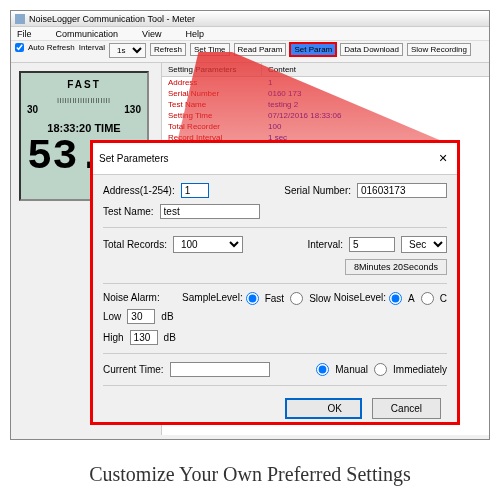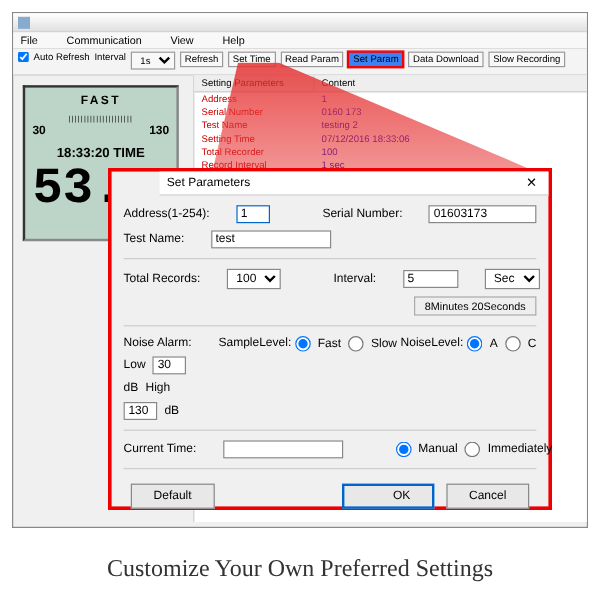--- a/index.html
+++ b/index.html
@@ -26,43 +26,44 @@
 .params { flex: 1; background: #fff; border-left: 1px solid #ccc; font-size: 8px; }
 .params .hdr { display: flex; background: #eee; border-bottom: 1px solid #ccc; }
 .params .hdr div { padding: 2px 6px; }
 .params .hdr div:first-child { width: 100px; border-right: 1px solid #ccc; }
 .params .row { display: flex; }
 .params .row div { padding: 1px 6px; }
 .params .row div:first-child { width: 100px; color: #c00; }
 .params .row div:last-child { color: #00c; }
 .beam { position: absolute; top: 52px; left: 176px; width: 280px; height: 95px; background: linear-gradient(rgba(230,50,50,.85),rgba(230,50,50,.5)); clip-path: polygon(8% 0, 20% 0, 100% 100%, 0 100%); z-index: 1; }
 .dialog { position: absolute; top: 140px; left: 90px; width: 370px; height: 285px; background: #f0f0f0; border: 3px solid #e00; z-index: 2; font-size: 10px; }
-.dlg-title { background: #fff; height: 20px; display: flex; align-items: center; justify-content: space-between; padding: 0 6px; border-bottom: 1px solid #ccc; margin-left: 40px; }
+.dlg-title { background: #fff; height: 32px; display: flex; align-items: center; justify-content: space-between; padding: 0 6px; border-bottom: 1px solid #ccc; }
 .dlg-close { width: 16px; height: 16px; display: flex; align-items: center; justify-content: center; font-size: 11px; }
 .dlg-body { padding: 8px 10px; display: flex; flex-direction: column; gap: 6px; }
-.dlg-row { display: flex; align-items: center; gap: 22px; }
+.dlg-row { display: flex; align-items: center; gap: 6px; }
 .dlg-row label { white-space: nowrap; }
 .dlg-row input[type=text], .dlg-row select { font-size: 10px; padding: 1px 3px; border: 1px solid #888; background: #fff; }
 .w30 { width: 28px; } .w50 { width: 46px; } .w70 { width: 70px; } .w90 { width: 90px; } .w100 { width: 100px; }
 .hr { border-top: 1px solid #ccc; margin: 2px 0; }
 .readonly { background: #eee; border: 1px solid #aaa; padding: 2px 8px; font-size: 9px; }
 .radios { display: flex; gap: 6px; align-items: center; }
 .dlg-btns { display: flex; gap: 10px; justify-content: flex-end; margin-top: 4px; padding: 0 6px; }
 .dlg-btns button { padding: 3px 18px; font-size: 10px; border: 1px solid #888; background: #e8e8e8; }
 .dlg-btns button.primary { border: 2px solid #06c; padding-left: 40px; }
 .dlg-btns button.left { margin-right: auto; }
 .caption { position: absolute; bottom: 14px; left: 0; right: 0; text-align: center; font-size: 20px; font-family: Georgia, serif; color: #333; }
 .right-block { display: flex; flex-direction: row; gap: 3px; align-items: flex-start; }
 </style>
 </head>
 <body>
 
 <div class="app">
   <div class="titlebar">
     <div class="icon"></div>
+    <span>NoiseLogger Communication Tool - Meter</span>
   </div>
   <div class="menubar">
     <span>File</span>
     <span>Communication</span>
     <span>View</span>
     <span>Help</span>
   </div>
   <div class="toolbar">
     <input type="checkbox" checked="" style="">
     <label>Auto Refresh</label>
@@ -213,20 +214,19 @@
       <div style="flex:1"></div>
       <div class="radios">
         <input type="radio" checked="" style="">
           <span>Manual</span>
         <input type="radio" style="">
           <span>Immediately</span>
       </div>
     </div>
     <div class="hr"></div>
     <div class="dlg-btns">
-      <button class="left">Default</button>
       <button class="primary">OK</button>
       <button>Cancel</button>
     </div>
   </div>
 </div>
 
 <div class="caption">Customize Your Own Preferred Settings</div>
 
 </body></html>

